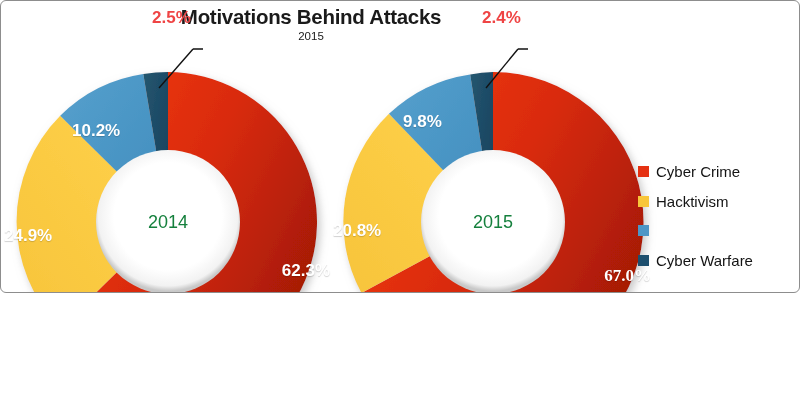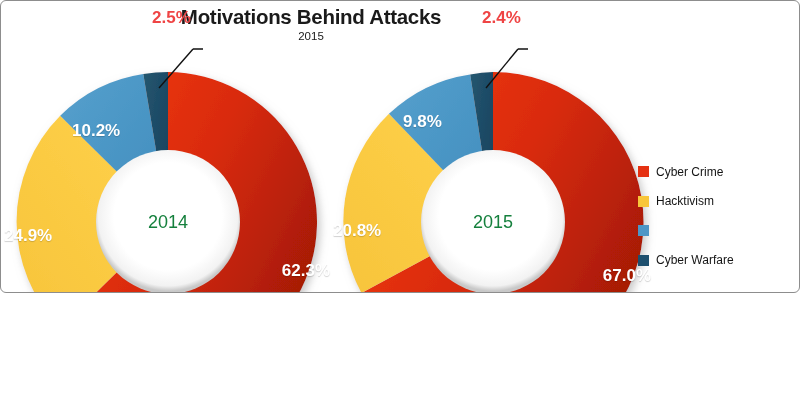--- a/index.html
+++ b/index.html
@@ -82,21 +82,21 @@
     top: 50%;
     transform: translate(-50%, -50%);
   }
 
   
   .lbl-crime   { right: -6px;  top: 195px; }
   .lbl-hack    { left: -8px;   top: 160px; }
   .lbl-espion  { left: 60px;   top: 55px; }
   .lbl-warfare { left: 140px;  top: -58px; color:#111; text-shadow:none; }
 
-  .lbl-crime-b   { right: -2px;  top: 200px; }
+  .lbl-crime-b   { right: -2px;  top: 200px; font-family: Liberation Serif, serif; }
   .lbl-hack-b    { left: -4px;   top: 155px; }
   .lbl-espion-b  { left: 66px;   top: 46px; text-align: right; }
   .lbl-warfare-b { left: 135px;  top: -58px; color:#111; text-shadow:none;margin-left:10px; }
 
   
   #legend {
     position: absolute;
     left: 637px;
     top: 156px;
   }
@@ -105,21 +105,21 @@
     align-items: center;
     height: 29.5px;
   }
   .legend-swatch {
     width: 11px;
     height: 11px;
     margin-right: 7px;
     flex: 0 0 auto;
   }
   .legend-text {
-    font-size: 12px;
+    font-size: 15px;
     color: #141414;
     white-space: nowrap;
   }
 </style>
 </head>
 <body>
 
 <div id="chart-frame">
 
   <div id="title-block">

